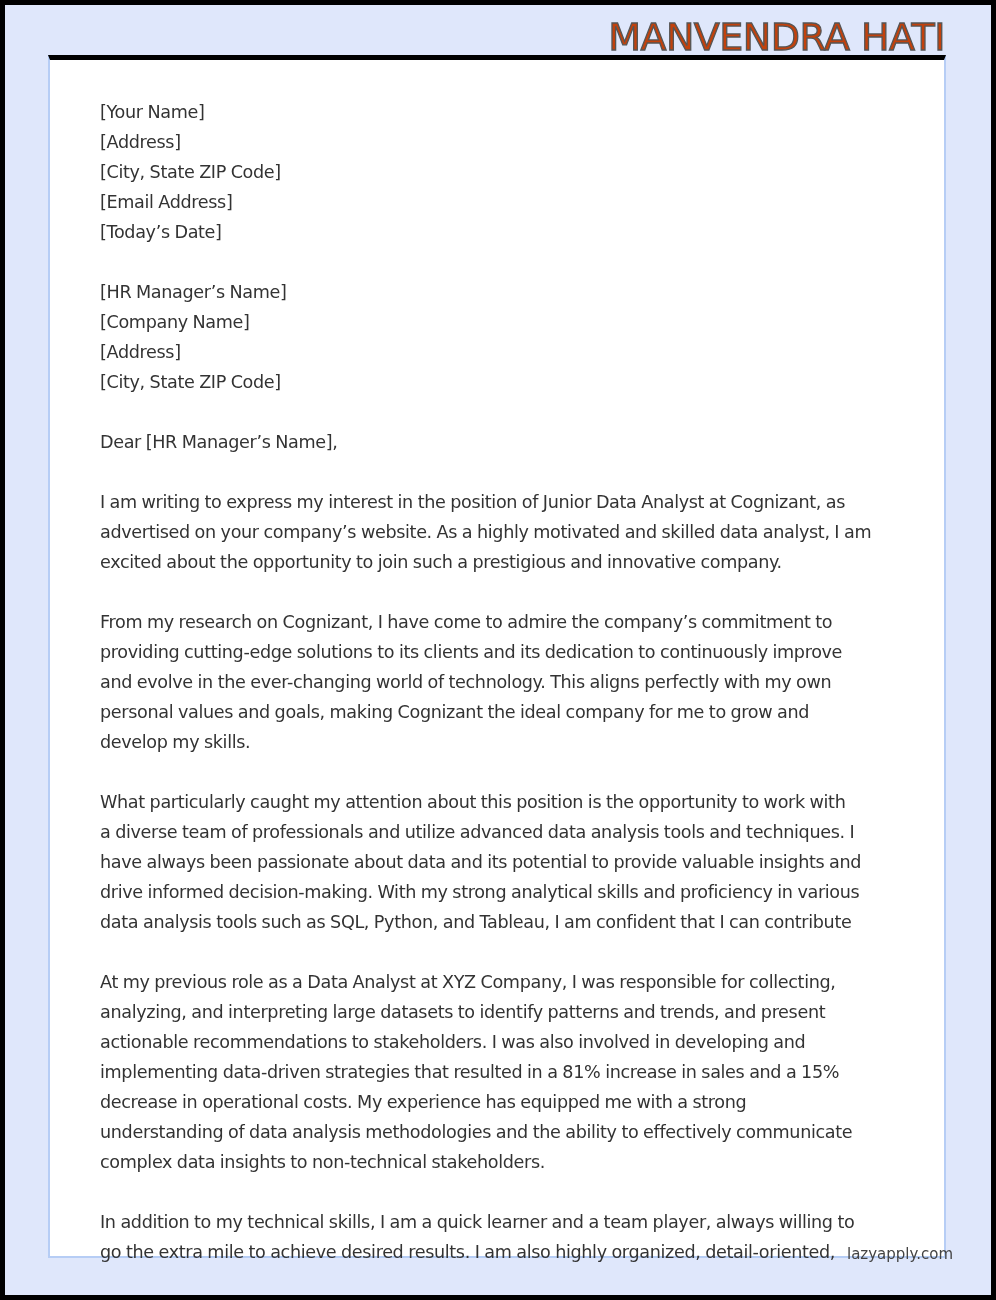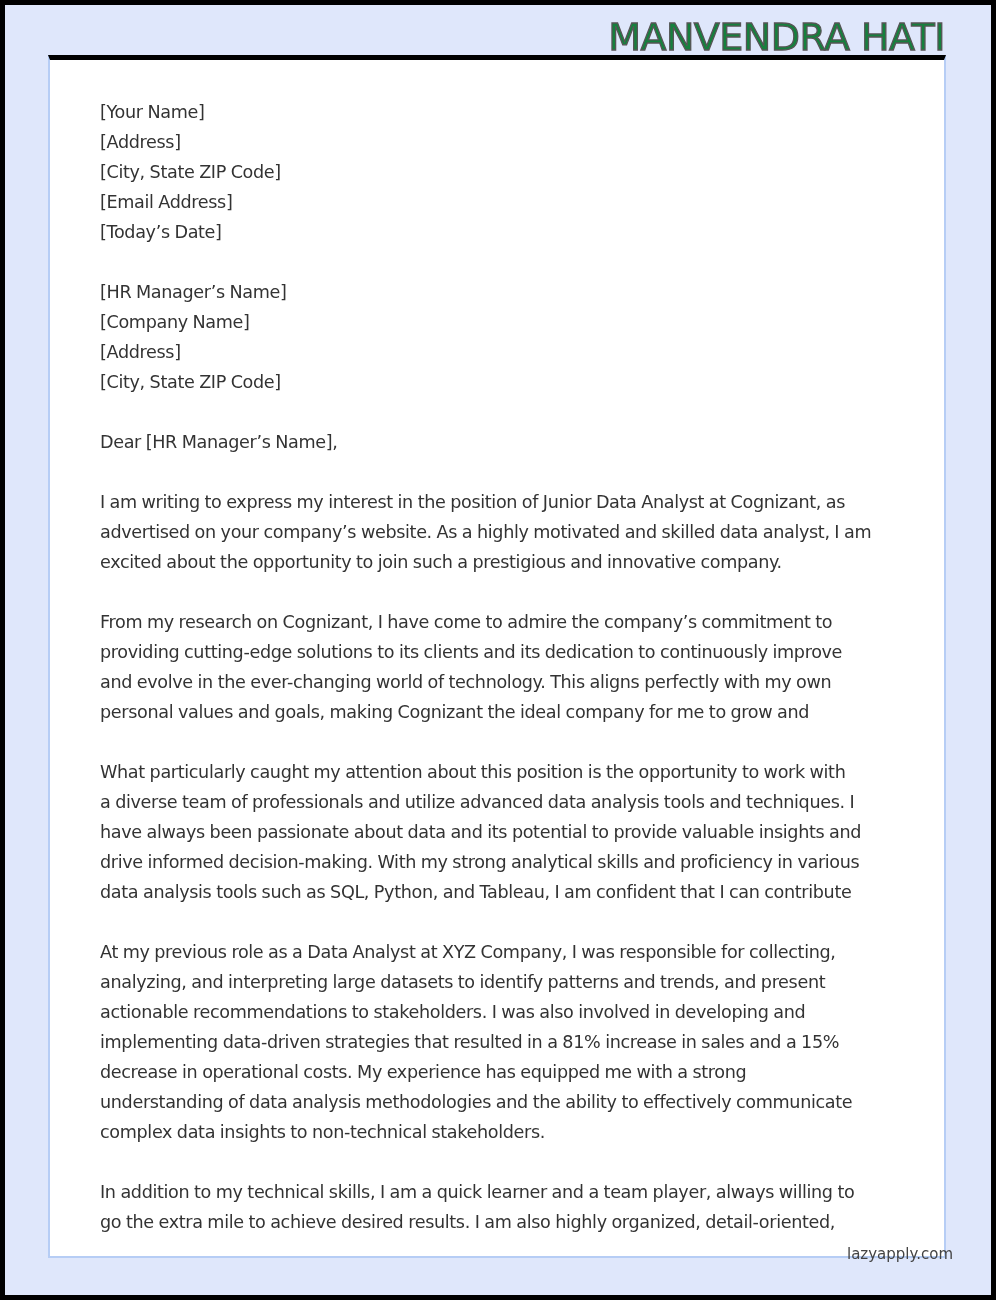--- a/index.html
+++ b/index.html
@@ -8,21 +8,21 @@
       background: #000;
       font-family: "DejaVu Sans", "Liberation Sans", sans-serif;
     }
     .page {
       position: absolute; left: 5px; top: 5px; width: 986px; height: 1290px;
       background: #dfe7fb; overflow: hidden;
     }
     .name {
       position: absolute; right: 46px; top: 12px;
       font-size: 38px; letter-spacing: -0.5px; line-height: 40px;
-      color: #15803d;
+      color: #c2410c;
       -webkit-text-stroke: 1.3px #555;
       font-family: "DejaVu Sans", sans-serif; font-weight: normal;
       white-space: nowrap;
     }
     .card {
       position: absolute; left: 43px; top: 50px; width: 898px; height: 1203px;
       background: #fff;
       border-top: 5px solid #000;
       border-left: 2px solid #b6cdf5;
       border-right: 2px solid #b6cdf5;
@@ -73,20 +73,21 @@
       <span class="line">advertised on your company’s website. As a highly motivated and skilled data analyst, I am</span>
       <span class="line">excited about the opportunity to join such a prestigious and innovative company.</span>
     </div>
     <span class="gap"></span>
 
     <div>
       <span class="line">From my research on Cognizant, I have come to admire the company’s commitment to</span>
       <span class="line">providing cutting-edge solutions to its clients and its dedication to continuously improve</span>
       <span class="line">and evolve in the ever-changing world of technology. This aligns perfectly with my own</span>
       <span class="line">personal values and goals, making Cognizant the ideal company for me to grow and</span>
+      <span class="line">develop my skills.</span>
     </div>
     <span class="gap"></span>
 
     <div>
       <span class="line">What particularly caught my attention about this position is the opportunity to work with</span>
       <span class="line">a diverse team of professionals and utilize advanced data analysis tools and techniques. I</span>
       <span class="line">have always been passionate about data and its potential to provide valuable insights and</span>
       <span class="line">drive informed decision-making. With my strong analytical skills and proficiency in various</span>
       <span class="line">data analysis tools such as SQL, Python, and Tableau, I am confident that I can contribute</span>
     </div>

